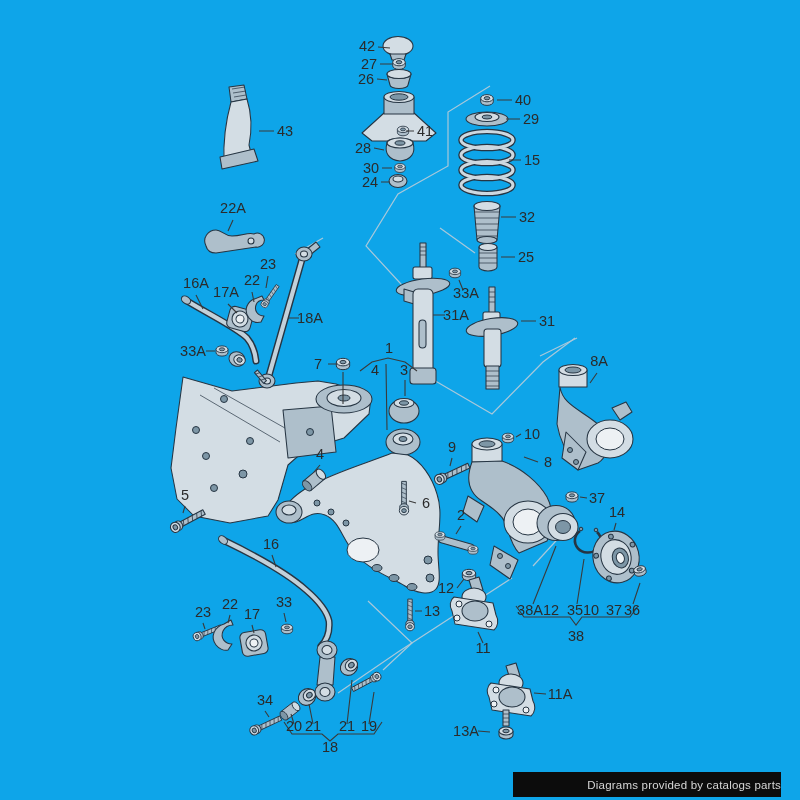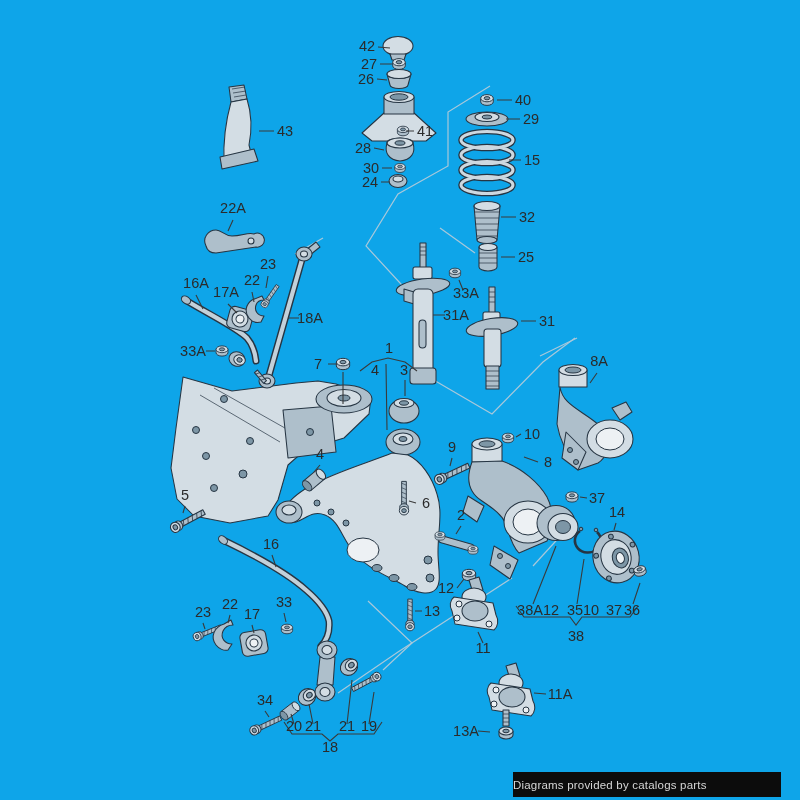--- a/index.html
+++ b/index.html
@@ -14,21 +14,21 @@
   .ll{stroke:#3a3a3a;stroke-width:1.1;fill:none;}
   .zl{stroke:#a9c8da;stroke-width:1.2;fill:none;}
   .tube{stroke:#263543;stroke-width:7;fill:none;stroke-linecap:round;}
   .tubei{stroke:#c3d1da;stroke-width:4.2;fill:none;stroke-linecap:round;}
   .coil{stroke:#263543;stroke-width:5.6;fill:none;}
   .coili{stroke:#cdd8e0;stroke-width:3;fill:none;}
   .clip{stroke:#263543;stroke-width:2.6;fill:none;}
   .lb{font:14.5px "Liberation Sans",sans-serif;fill:#2b2b2b;text-anchor:middle;}
   #footer-credit{position:absolute;left:513px;top:772px;width:268px;height:25px;
     background:#0c0c0c;color:#d6d6d6;font-size:11.5px;display:flex;
-    align-items:center;justify-content:flex-start;letter-spacing:.2px;cursor:pointer;}
+    align-items:center;justify-content:flex-end;letter-spacing:.2px;cursor:pointer;}
 </style>
 </head>
 <body>
 
 <div id="stage">
 <svg width="800" height="800" viewBox="0 0 800 800">
   <defs>
     <g id="nut">
       <path d="M-7,-2 L-7,2 A7,4 0 0 0 7,2 L7,-2" class="pm"></path>
       <ellipse cx="0" cy="-2" rx="7" ry="4" class="pl"></ellipse>

